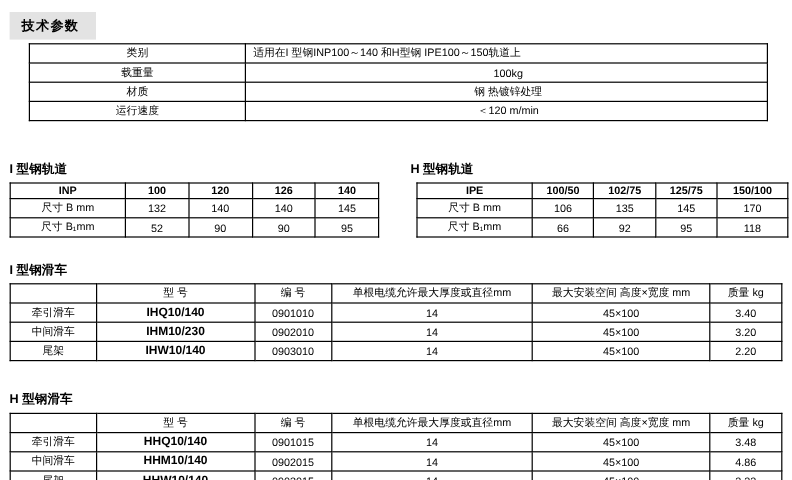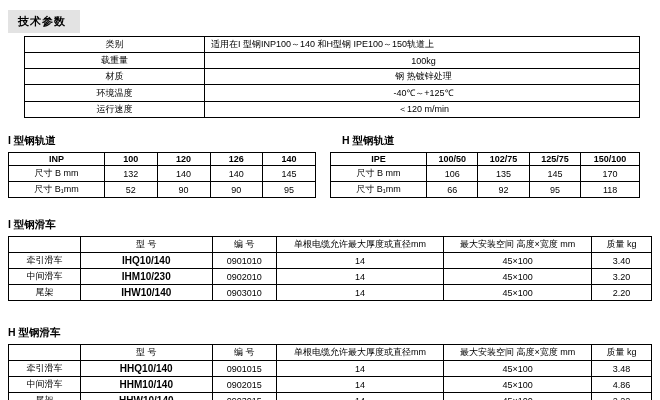--- a/index.html
+++ b/index.html
@@ -71,21 +71,21 @@
   
   .rail-left {
     position: absolute;
     left: 8px;
     top: 152px;
     width: 308px;
   }
   .rail-left td:first-child { width: 96px; text-align: center; }
   .rail-right {
     position: absolute;
-    left: 330px;
+    left: 347px;
     top: 152px;
     width: 310px;
   }
   .rail-right td:first-child { width: 96px; text-align: center; }
   .bold { font-weight: bold; }
   
   .trolley {
     position: absolute;
     left: 8px;
     width: 644px;
@@ -116,24 +116,20 @@
       </tr>
       <tr>
         <td class="k">载重量</td>
         <td class="v ctr">100kg</td>
       </tr>
       <tr>
         <td class="k">材质</td>
         <td class="v ctr">钢        热镀锌处理</td>
       </tr>
       <tr>
-        <td class="k">环境温度</td>
-        <td class="v ctr">-40℃～+125℃</td>
-      </tr>
-      <tr>
         <td class="k">运行速度</td>
         <td class="v ctr">＜120 m/min</td>
       </tr>
     </tbody>
   </table>
 
   <div class="sec-title" style="left:8px; top:134px;text-align:right;">I 型钢轨道</div>
   <div class="sec-title" style="left:342px; top:134px;">H 型钢轨道</div>
 
   <table class="rail-left">

